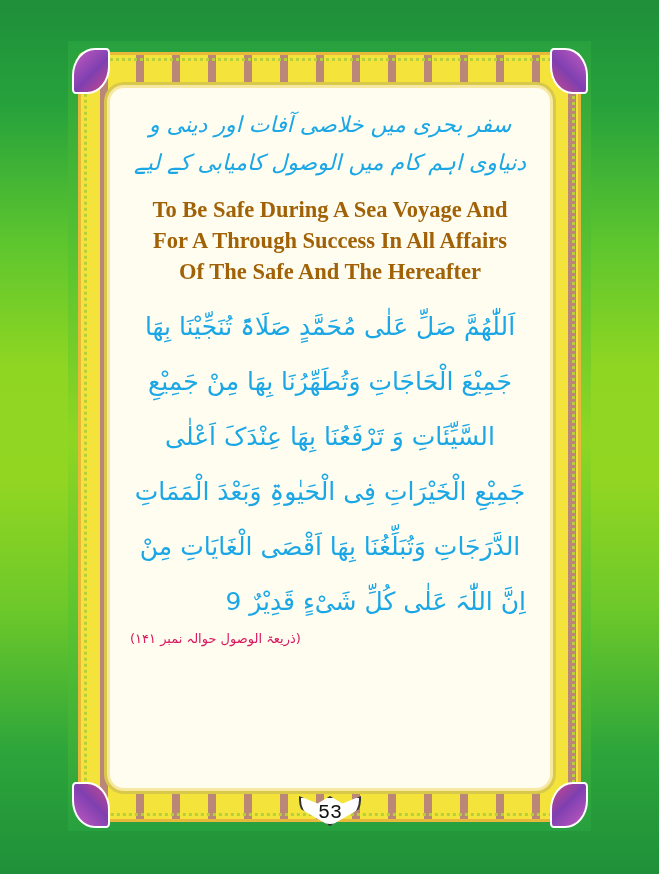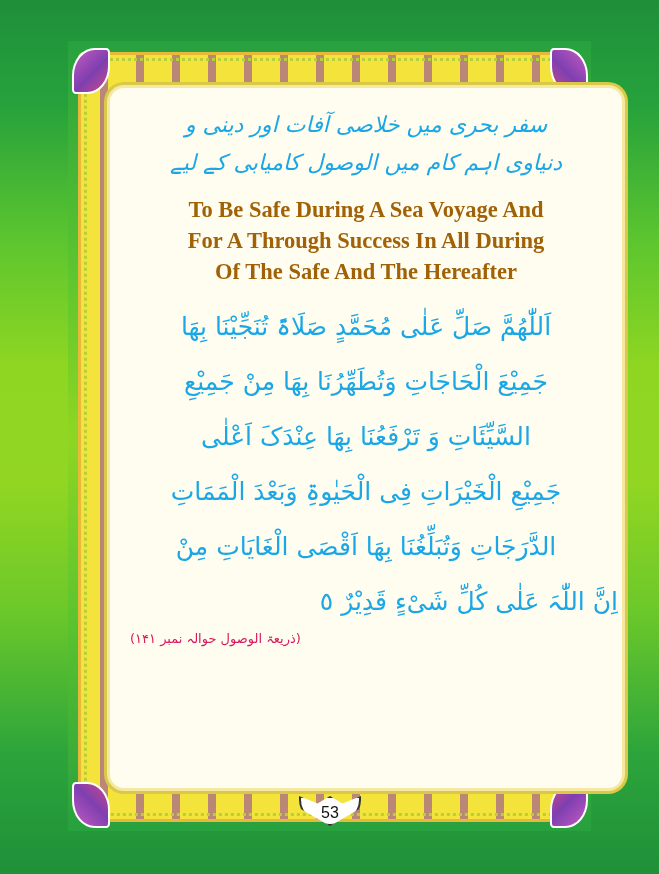--- a/index.html
+++ b/index.html
@@ -28,21 +28,21 @@
       content: ""; position: absolute; inset: 6px;
       border: 3px dotted #b7cf3a; border-radius: 8px;
     }
     .corner {
       position: absolute; width: 38px; height: 46px;
       background: linear-gradient(135deg, #c45cc0, #7f3fb0 55%, #c94a8a);
       border: 2px solid #fff; border-radius: 60% 10% 60% 10%;
     }
     .content {
       position: absolute;
-      left: 110px; top: 88px; width: 512px; height: 700px;
+      left: 110px; top: 88px; width: 440px; height: 700px;
       background: #fffdf0;
       border-radius: 14px;
       box-shadow: 0 0 0 3px #f6e8a0, 0 0 0 6px #d9c94a;
       text-align: center;
     }
     .urdu {
       direction: rtl;
       font-family: "DejaVu Sans", sans-serif;
       color: #1ba7e6;
       font-size: 22px;
@@ -58,21 +58,21 @@
       line-height: 31px;
       margin-top: 12px;
     }
     .arabic {
       direction: rtl;
       font-family: "DejaVu Sans", sans-serif;
       color: #1ba7e6;
       font-size: 25px;
       line-height: 55px;
       margin-top: 12px;
-      padding: 0 4px;
+      padding: 0 24px;
     }
     .arabic div { white-space: nowrap; }
     .arabic .last { text-align: right; }
     .reference {
       direction: rtl;
       text-align: left;
       color: #d8195f;
       font-size: 13px;
       padding-left: 20px;
       margin-top: 2px;
@@ -80,50 +80,50 @@
     .page-badge {
       position: absolute;
       left: 299px; top: 796px; width: 62px; height: 30px;
       background: #fff;
       border: 2px solid #333;
       border-radius: 0 0 31px 31px / 0 0 26px 26px;
       clip-path: polygon(0 0, 30% 25%, 50% 0, 70% 25%, 100% 0, 100% 40%, 50% 100%, 0 40%);
       display: flex; align-items: center; justify-content: center;
     }
     .page-number {
-      font-family: Liberation Sans, sans-serif;
-      font-size: 16px; color: #111; margin-top: 3px;
+      font-family: Liberation Mono, monospace;
+      font-size: 20px; color: #111; margin-top: 3px;
     }
   </style>
 </head>
 <body>
 
 <div class="panel"></div>
 <div class="border"></div>
 <div class="corner" style="left:72px; top:48px;"></div>
 <div class="corner" style="left:550px; top:48px; transform:scaleX(-1);"></div>
 <div class="corner" style="left:72px; top:782px; transform:scaleY(-1);"></div>
 <div class="corner" style="left:550px; top:782px; transform:scale(-1,-1);"></div>
 
 <div class="content">
   <div class="urdu">
     <div>سفر بحری میں خلاصی آفات اور دینی و</div>
     <div>دنیاوی اہم کام میں الوصول کامیابی کے لیے</div>
   </div>
   <div class="english">
     <div>To Be Safe During A Sea Voyage And</div>
-    <div>For A Through Success In All During</div>
+    <div>For A Through Success In All Affairs</div>
     <div>Of The Safe And The Hereafter</div>
   </div>
   <div class="arabic">
     <div>اَللّٰھُمَّ صَلِّ عَلٰی مُحَمَّدٍ صَلَاۃً تُنَجِّیْنَا بِھَا</div>
     <div>جَمِیْعَ الْحَاجَاتِ وَتُطَھِّرُنَا بِھَا مِنْ جَمِیْعِ</div>
     <div>السَّیِّئَاتِ وَ تَرْفَعُنَا بِھَا عِنْدَکَ اَعْلٰی</div>
     <div>جَمِیْعِ الْخَیْرَاتِ فِی الْحَیٰوۃِ وَبَعْدَ الْمَمَاتِ</div>
     <div>الدَّرَجَاتِ وَتُبَلِّغُنَا بِھَا اَقْصَی الْغَایَاتِ مِنْ</div>
-    <div class="last">اِنَّ اللّٰہَ عَلٰی کُلِّ شَیْءٍ قَدِیْرٌ ٥</div>
+    <div class="last">اِنَّ اللّٰہَ عَلٰی کُلِّ شَیْءٍ قَدِیْرٌ 9</div>
   </div>
   <div class="reference">(ذریعۃ الوصول حوالہ نمبر ۱۴۱)</div>
 </div>
 
 <div class="page-badge">
   <span class="page-number">53</span>
 </div>
 
 </body></html>

